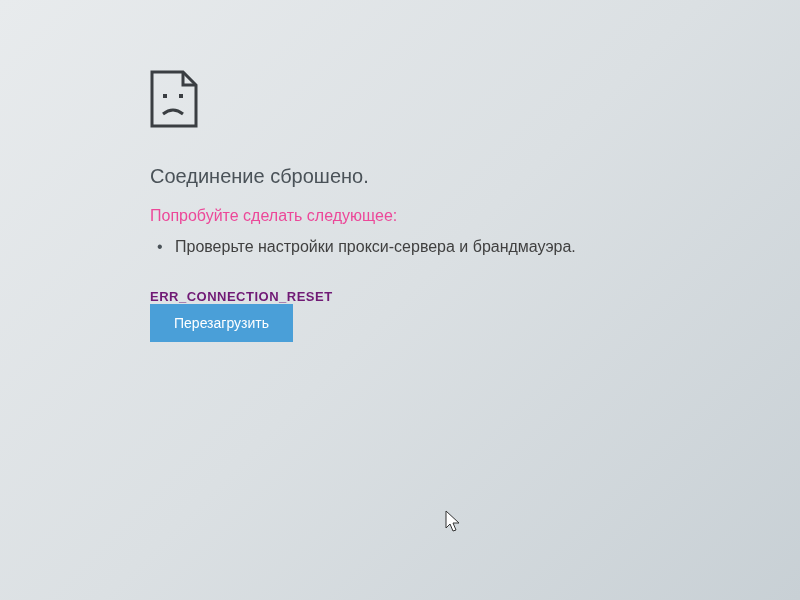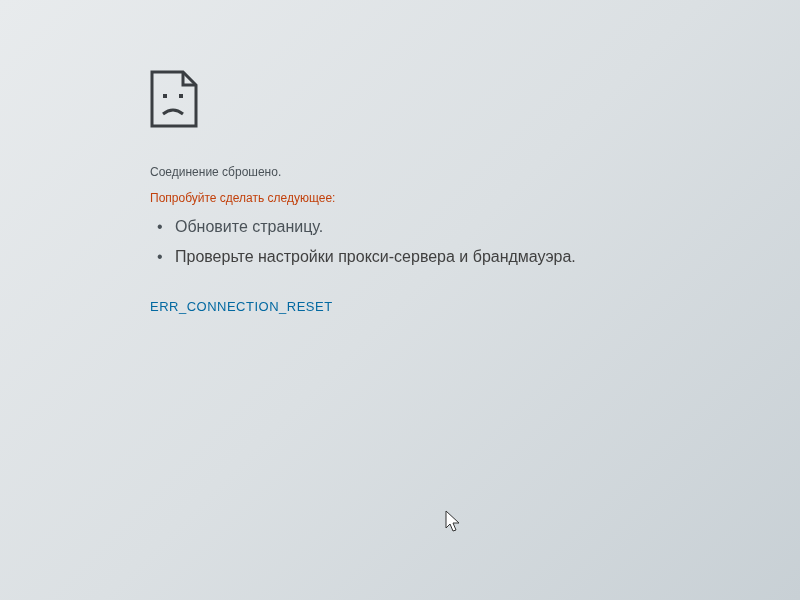--- a/index.html
+++ b/index.html
@@ -25,27 +25,27 @@
       height: 60px;
     }
     .error-title {
       font-size: 25px;
       font-weight: 400;
       color: #2a2e31;
       margin-bottom: 22px;
       letter-spacing: 0.2px;
     }
     .error-subtitle {
-      font-size: 12px;
+      font-size: 20px;
       color: #4a5258;
-      margin-bottom: 12px;
+      margin-bottom: 19px;
     }
     .suggestions-label {
-      font-size: 12px;
-      color: #c2410c;
+      font-size: 16px;
+      color: #ec4899;
       margin-bottom: 10px;
     }
     .suggestions-list {
       list-style: none;
       padding-left: 25px;
       margin-bottom: 30px;
     }
     .suggestions-list li {
       font-size: 16px;
       color: #4a5258;
@@ -58,23 +58,24 @@
       position: absolute;
       left: -18px;
       color: #4a5258;
     }
     .suggestions-list li.link-item {
       color: #404040;
       cursor: pointer;
     }
     .error-code {
       font-size: 13px;
-      color: #0369a1;
+      color: #701a75;
       letter-spacing: 0.5px;
       text-transform: uppercase;
+      font-weight: bold;
     }
     .reload-button {
       background: #4a9fd8;
       color: #ffffff;
       border: none;
       padding: 11px 24px;
       font-size: 14px;
       cursor: pointer;
       font-family: inherit;
     }
@@ -98,25 +99,25 @@
       <path d="M 13 44 Q 23 36 33 44" fill="none" stroke="#3a3e42" stroke-width="3"></path>
     </svg>
   </div>
 
 
   <p class="error-subtitle">Соединение сброшено.</p>
 
   <p class="suggestions-label">Попробуйте сделать следующее:</p>
 
   <ul class="suggestions-list">
-    <li>Обновите страницу.</li>
     <li class="link-item">Проверьте настройки прокси-сервера и брандмауэра.</li>
   </ul>
 
   <p class="error-code">ERR_CONNECTION_RESET</p>
 
+  <button class="reload-button">Перезагрузить</button>
 </div>
 
 <div class="cursor">
   <svg width="18" height="24" viewBox="0 0 18 24">
     <path d="M 1 1 L 1 18 L 5 14 L 8 21 L 11 20 L 8 13 L 14 13 Z" fill="#ffffff" stroke="#333" stroke-width="1"></path>
   </svg>
 </div>
 
 </body></html>

